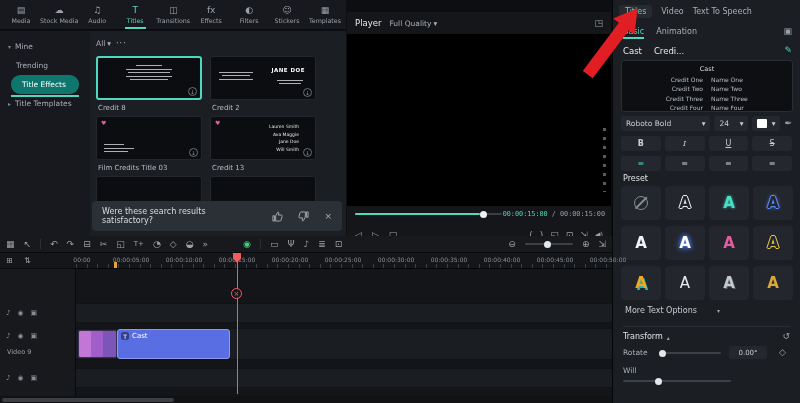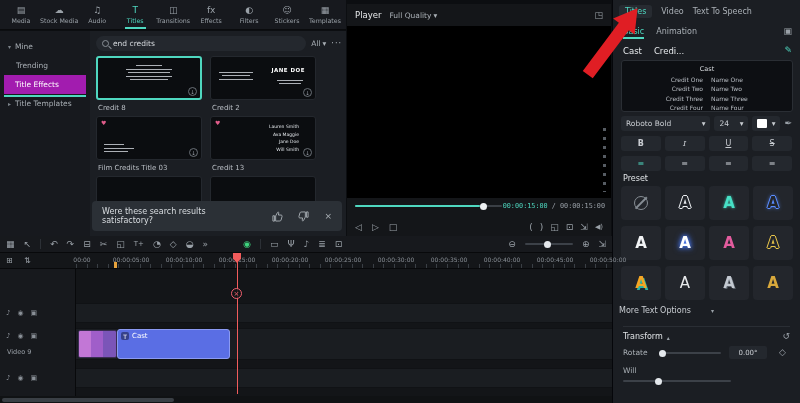--- a/index.html
+++ b/index.html
@@ -12,41 +12,41 @@
 .nav .it{display:flex;flex-direction:column;align-items:center;justify-content:center;flex:1;position:relative;cursor:pointer}
 .nav .g{font-size:9px;color:#9aa1a8;line-height:1}
 .nav .l{font-size:6.3px;color:#9aa1a8;margin-top:2px;white-space:nowrap}
 .nav .it.on .g,.nav .it.on .l{color:#4fd8c0}
 .nav .it.on::after{content:"";position:absolute;bottom:0;left:22%;width:56%;height:2px;background:#4fd8c0}
 
 .side{left:0;top:31px;width:90px;height:205px;background:#17191e;padding-top:6px}
 .side .it{height:19px;display:flex;align-items:center;padding:0 8px;font-size:7.5px;color:#a8aeb4;gap:4px;cursor:pointer}
 .side .it .ch{font-size:6px;color:#7b8289}
 .side .it.sub{padding-left:16px}
-.side .it.on{background:#a21caf;border-radius:0;margin:0 4px;padding-left:11px;color:#fff}
+.side .it.on{background:#0f766e;border-radius:9px;margin:0 11px;padding-left:11px;color:#fff}
 
 .lib{left:90px;top:31px;width:256px;height:205px;background:#1b1e23}
 .srow{position:absolute;left:6px;top:4px;right:4px;height:17px;display:flex;align-items:center;gap:5px}
 .sbox{flex:1;height:15px;background:#24282e;border-radius:8px;display:flex;align-items:center;padding:0 6px;gap:4px}
 .sico{width:7px;height:7px;border:1px solid #8a9097;border-radius:50%;position:relative;flex:none}
 .sico::after{content:"";position:absolute;width:4px;height:1px;background:#8a9097;transform:rotate(45deg);left:5px;top:6px}
 .sbox input{background:none;border:0;color:#d8dce0;font-size:7.5px;width:100%;outline:none;font-family:inherit}
 .filter{display:flex;align-items:center;gap:2px;font-size:7.5px;color:#aab0b6;cursor:pointer}
 .morebtn{font-size:8px;color:#aab0b6;letter-spacing:1px;cursor:pointer}
 .tile{position:absolute;width:106px;height:44px;background:#0b0d10;border-radius:3px;border:1px solid #24282e;overflow:hidden;cursor:pointer}
 .tile.sel{border:2px solid #4fd8c0}
 .tlabel{position:absolute;font-size:7px;color:#b9bec4}
 .dl{position:absolute;right:3px;bottom:2px;font-size:5.5px;color:#9aa1a8;width:9px;height:9px;border:1px solid #6a7077;border-radius:50%;display:flex;align-items:center;justify-content:center}
 .heart{position:absolute;left:4px;top:2px;font-size:6px;color:#e05c8a}
 .mline{background:#c9ced4;height:1px;margin:2.5px auto 0;opacity:.85}
 .fb{position:absolute;left:2px;top:170px;right:4px;height:30px;background:#2b3036;border-radius:4px;display:flex;align-items:center;padding:0 10px;gap:15px;z-index:5}
 .fb .q{font-size:8px;color:#d9dde1;flex:1}
 .thumb{width:11px;height:11px;fill:none;stroke:#aab0b6;stroke-width:1;cursor:pointer}
 
-.player{left:347px;top:4px;width:264px;height:236px;background:#141619}
+.player{left:347px;top:12px;width:264px;height:236px;background:#141619}
 .phead{position:absolute;left:0;top:0;right:0;height:22px;display:flex;align-items:center;padding:0 8px;gap:8px}
 .screen{position:absolute;left:0;top:22px;width:264px;height:172px;background:#000}
 .ptrack{position:absolute;left:8px;top:201px;width:147px;height:2px;background:#3a3f45;border-radius:1px}
 .pfill{height:2px;background:#4fd8c0;border-radius:1px}
 .pknob{position:absolute;top:-2.5px;width:7px;height:7px;border-radius:50%;background:#eef1f3}
 .tc{position:absolute;top:198px;right:6px;font-family:"DejaVu Sans Mono",monospace;font-size:6.8px}
 .pctl{position:absolute;left:0;right:0;top:213px;height:20px;display:flex;align-items:center;padding:0 8px}
 
 .insp{left:612px;top:0;width:188px;height:403px;background:#1b1e23;border-left:1px solid #05060a}
 .tabrow{position:absolute;left:6px;top:3px;right:6px;height:16px;display:flex;align-items:center;gap:9px}
@@ -165,24 +165,20 @@
         <span>Title Effects</span>
       </div>
     <div class="it">
         <span class="ch">▸</span>
         <span>Title Templates</span>
       </div>
   </div>
 
   <div class="abs lib">
     <div class="srow">
-      <div class="sbox">
-        <span class="sico"></span>
-        <input value="end credits" style="">
-      </div>
       <div class="filter">
           <span>All</span>
           <span>▾</span>
         </div>
       <div class="morebtn">···</div>
     </div>
 
     <div class="tile sel" style="left:6px;top:25px">
       <div style="margin-top:7px">
         <div class="mline" style="width:26px"></div>
@@ -379,21 +375,21 @@
           <span>A</span>
         </div>
       <div class="pt ps10">
           <span>A</span>
         </div>
       <div class="pt ps11">
           <span>A</span>
         </div>
     </div>
 
-    <div class="abs" style="left:6px;top:306px;right:8px;display:flex;align-items:center;gap:20px">
+    <div class="abs" style="left:12px;top:306px;right:8px;display:flex;align-items:center;gap:20px">
       <span style="font-size:8px;color:#c9cdd2">More Text Options</span>
       <span class="ic" style="font-size:6px">▾</span>
     </div>
 
     <div class="abs" style="left:10px;top:326px;right:10px;display:flex;align-items:flex-end;gap:4px;border-top:1px solid #2a2e34;padding-top:5px">
       <span style="font-size:8px;color:#dfe2e5">Transform</span>
       <span class="ic" style="font-size:6px">▴</span>
       <span class="ic" style="margin-left:auto">↺</span>
     </div>
 

